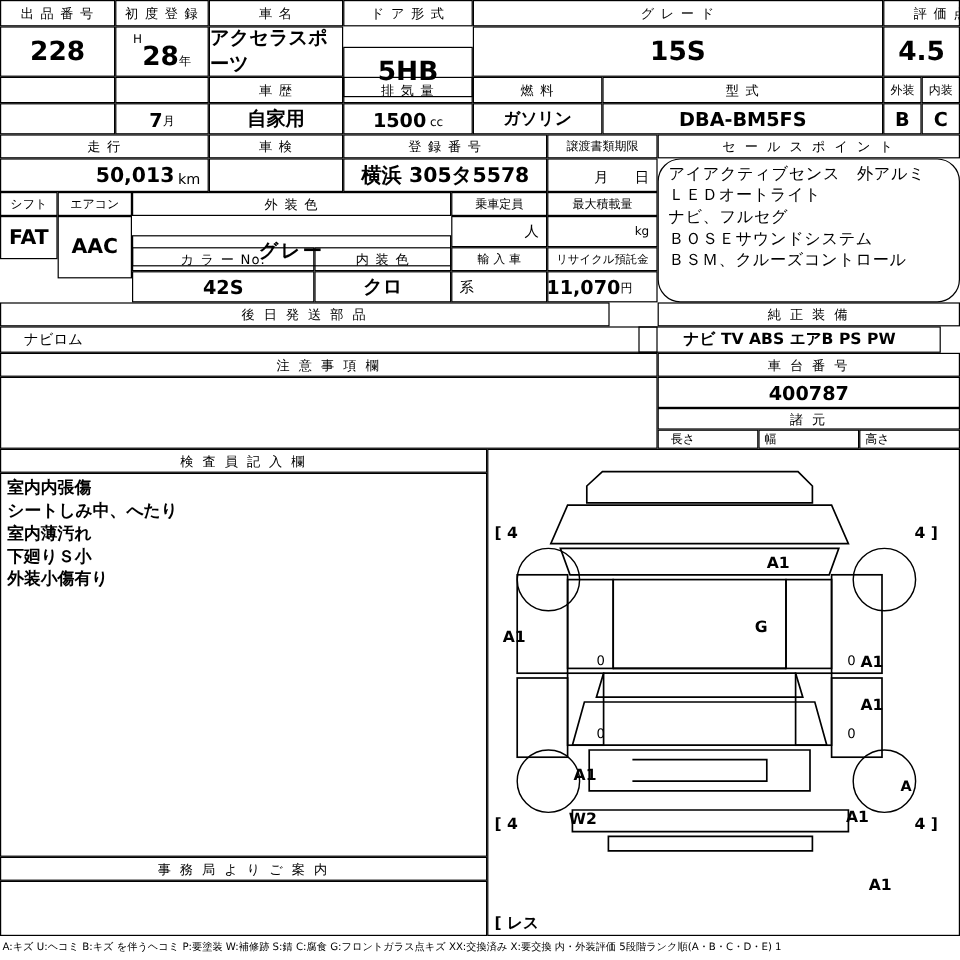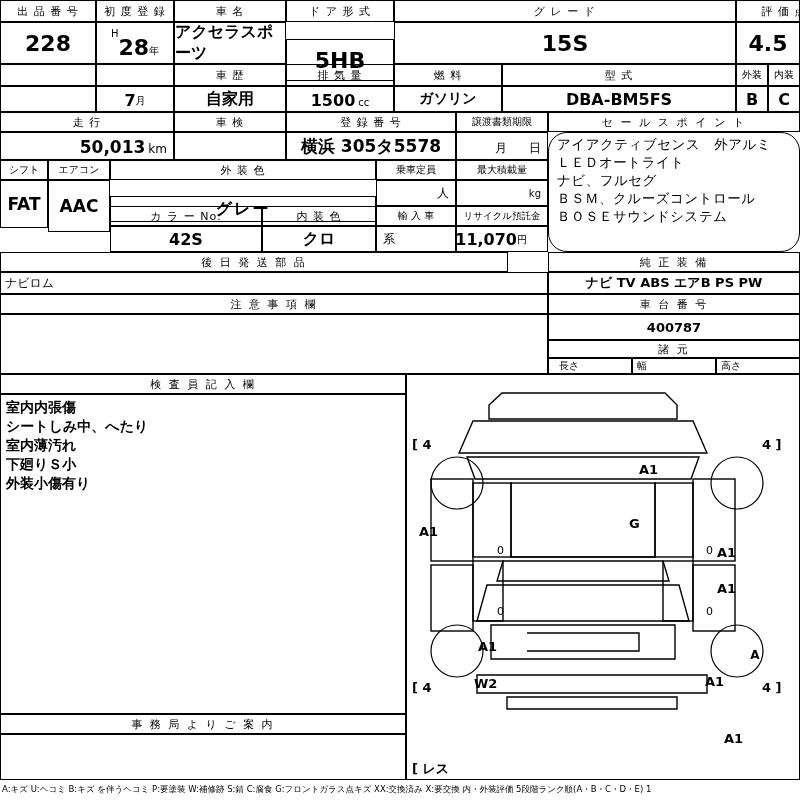--- a/index.html
+++ b/index.html
@@ -166,41 +166,41 @@
       <span class="sm">月</span>
       <span class="sm">日</span>
     </div>
   </div>
 
   <div class="bx hdrstrip" style="left:548px;top:112px;width:252px;height:20px;">セ ー ル ス ポ イ ン ト</div>
   <div class="bx salespts" style="left:548px;top:132px;width:252px;height:120px;">
     <div class="spv">アイアクティブセンス　外アルミ</div>
     <div class="spv">ＬＥＤオートライト</div>
     <div class="spv">ナビ、フルセグ</div>
+    <div class="spv">ＢＯＳＥサウンドシステム</div>
     <div class="spv">ＢＳＭ、クルーズコントロール</div>
-    <div class="spv">ＢＯＳＥサウンドシステム</div>
   </div>
 
   <div class="bx ctr lbl" style="left:0;top:160px;width:48px;height:20px;font-size:10px;letter-spacing:0;">シフト</div>
   <div class="bx ctr lbl" style="left:48px;top:160px;width:62px;height:20px;font-size:10px;letter-spacing:0;">エアコン</div>
   <div class="bx ctr lbl" style="left:110px;top:160px;width:266px;height:20px;">外 装 色</div>
   <div class="bx ctr lbl" style="left:376px;top:160px;width:80px;height:20px;font-size:10px;letter-spacing:0;">乗車定員</div>
   <div class="bx ctr lbl" style="left:456px;top:160px;width:92px;height:20px;font-size:10px;letter-spacing:0;">最大積載量</div>
 
   <div class="bx ctr" style="left:110px;top:196px;width:266px;height:26px;text-align:right;">
     <span class="mid" style="letter-spacing:2px;">グレー</span>
   </div>
   <div class="bx rgt" style="left:376px;top:180px;width:80px;height:26px;padding-right:6px;">
     <span class="sm">人</span>
   </div>
   <div class="bx rgt" style="left:456px;top:180px;width:92px;height:26px;padding-right:6px;">
     <span class="xs">kg</span>
   </div>
 
-  <div class="bx ctr" style="left:0;top:180px;width:48px;height:48px;">
+  <div class="bx ctr" style="left:0;top:180px;width:48px;height:36px;">
     <span class="mid" style="font-size:17px;">FAT</span>
   </div>
   <div class="bx ctr" style="left:48px;top:180px;width:62px;height:52px;">
     <span class="mid" style="font-size:17px;">AAC</span>
   </div>
 
   <div class="bx ctr lbl" style="left:110px;top:206px;width:152px;height:20px;">カ ラ ー No.</div>
   <div class="bx ctr lbl" style="left:262px;top:206px;width:114px;height:20px;">内 装 色</div>
   <div class="bx ctr lbl" style="left:376px;top:206px;width:80px;height:20px;font-size:10px;letter-spacing:0;">輸 入 車</div>
   <div class="bx ctr lbl" style="left:456px;top:206px;width:92px;height:20px;font-size:9.5px;letter-spacing:0;">リサイクル預託金</div>
@@ -215,35 +215,35 @@
     <span class="sm">系</span>
   </div>
   <div class="bx" style="left:456px;top:226px;width:92px;height:26px;">
     <div style="display:flex;align-items:flex-end;justify-content:flex-end;height:100%;padding:0 20px 2px 0;">
       <span class="mid">11,070</span>
       <span class="xs" style="margin-bottom:2px;">円</span>
     </div>
   </div>
 
   <div class="bx hdrstrip" style="left:0;top:252px;width:508px;height:20px;">後 日 発 送 部 品</div>
-  <div class="bx lft" style="left:0;top:272px;width:548px;height:22px;padding-left:4px;">
+  <div class="bx lft" style="left:0;top:272px;width:548px;height:22px;padding-left:19px;">
     <span class="sm">ナビロム</span>
   </div>
 
   <div class="bx hdrstrip" style="left:548px;top:252px;width:252px;height:20px;">純 正 装 備</div>
-  <div class="bx ctr" style="left:548px;top:272px;width:252px;height:22px;">
+  <div class="bx ctr" style="left:532px;top:272px;width:252px;height:22px;">
     <span class="sm" style="font-weight:bold;font-size:13px;">ナビ  TV  ABS エアB  PS  PW</span>
   </div>
 
   <div class="bx hdrstrip" style="left:0;top:294px;width:548px;height:20px;">注 意 事 項 欄</div>
   <div class="bx" style="left:0;top:314px;width:548px;height:60px;"></div>
 
   <div class="bx hdrstrip" style="left:548px;top:294px;width:252px;height:20px;">車 台 番 号</div>
   <div class="bx ctr" style="left:548px;top:314px;width:252px;height:26px;">
-    <span class="mid" style="font-size:13px;">400787</span>
+    <span class="mid" style="font-size:16px;">400787</span>
   </div>
   <div class="bx hdrstrip" style="left:548px;top:340px;width:252px;height:18px;">諸 元</div>
   <div class="bx lft" style="left:548px;top:358px;width:84px;height:16px;padding-left:10px;text-align:right;">
     <span class="xs">長さ</span>
   </div>
   <div class="bx lft" style="left:632px;top:358px;width:84px;height:16px;padding-left:4px;">
     <span class="xs">幅</span>
   </div>
   <div class="bx lft" style="left:716px;top:358px;width:84px;height:16px;padding-left:4px;">
     <span class="xs">高さ</span>

